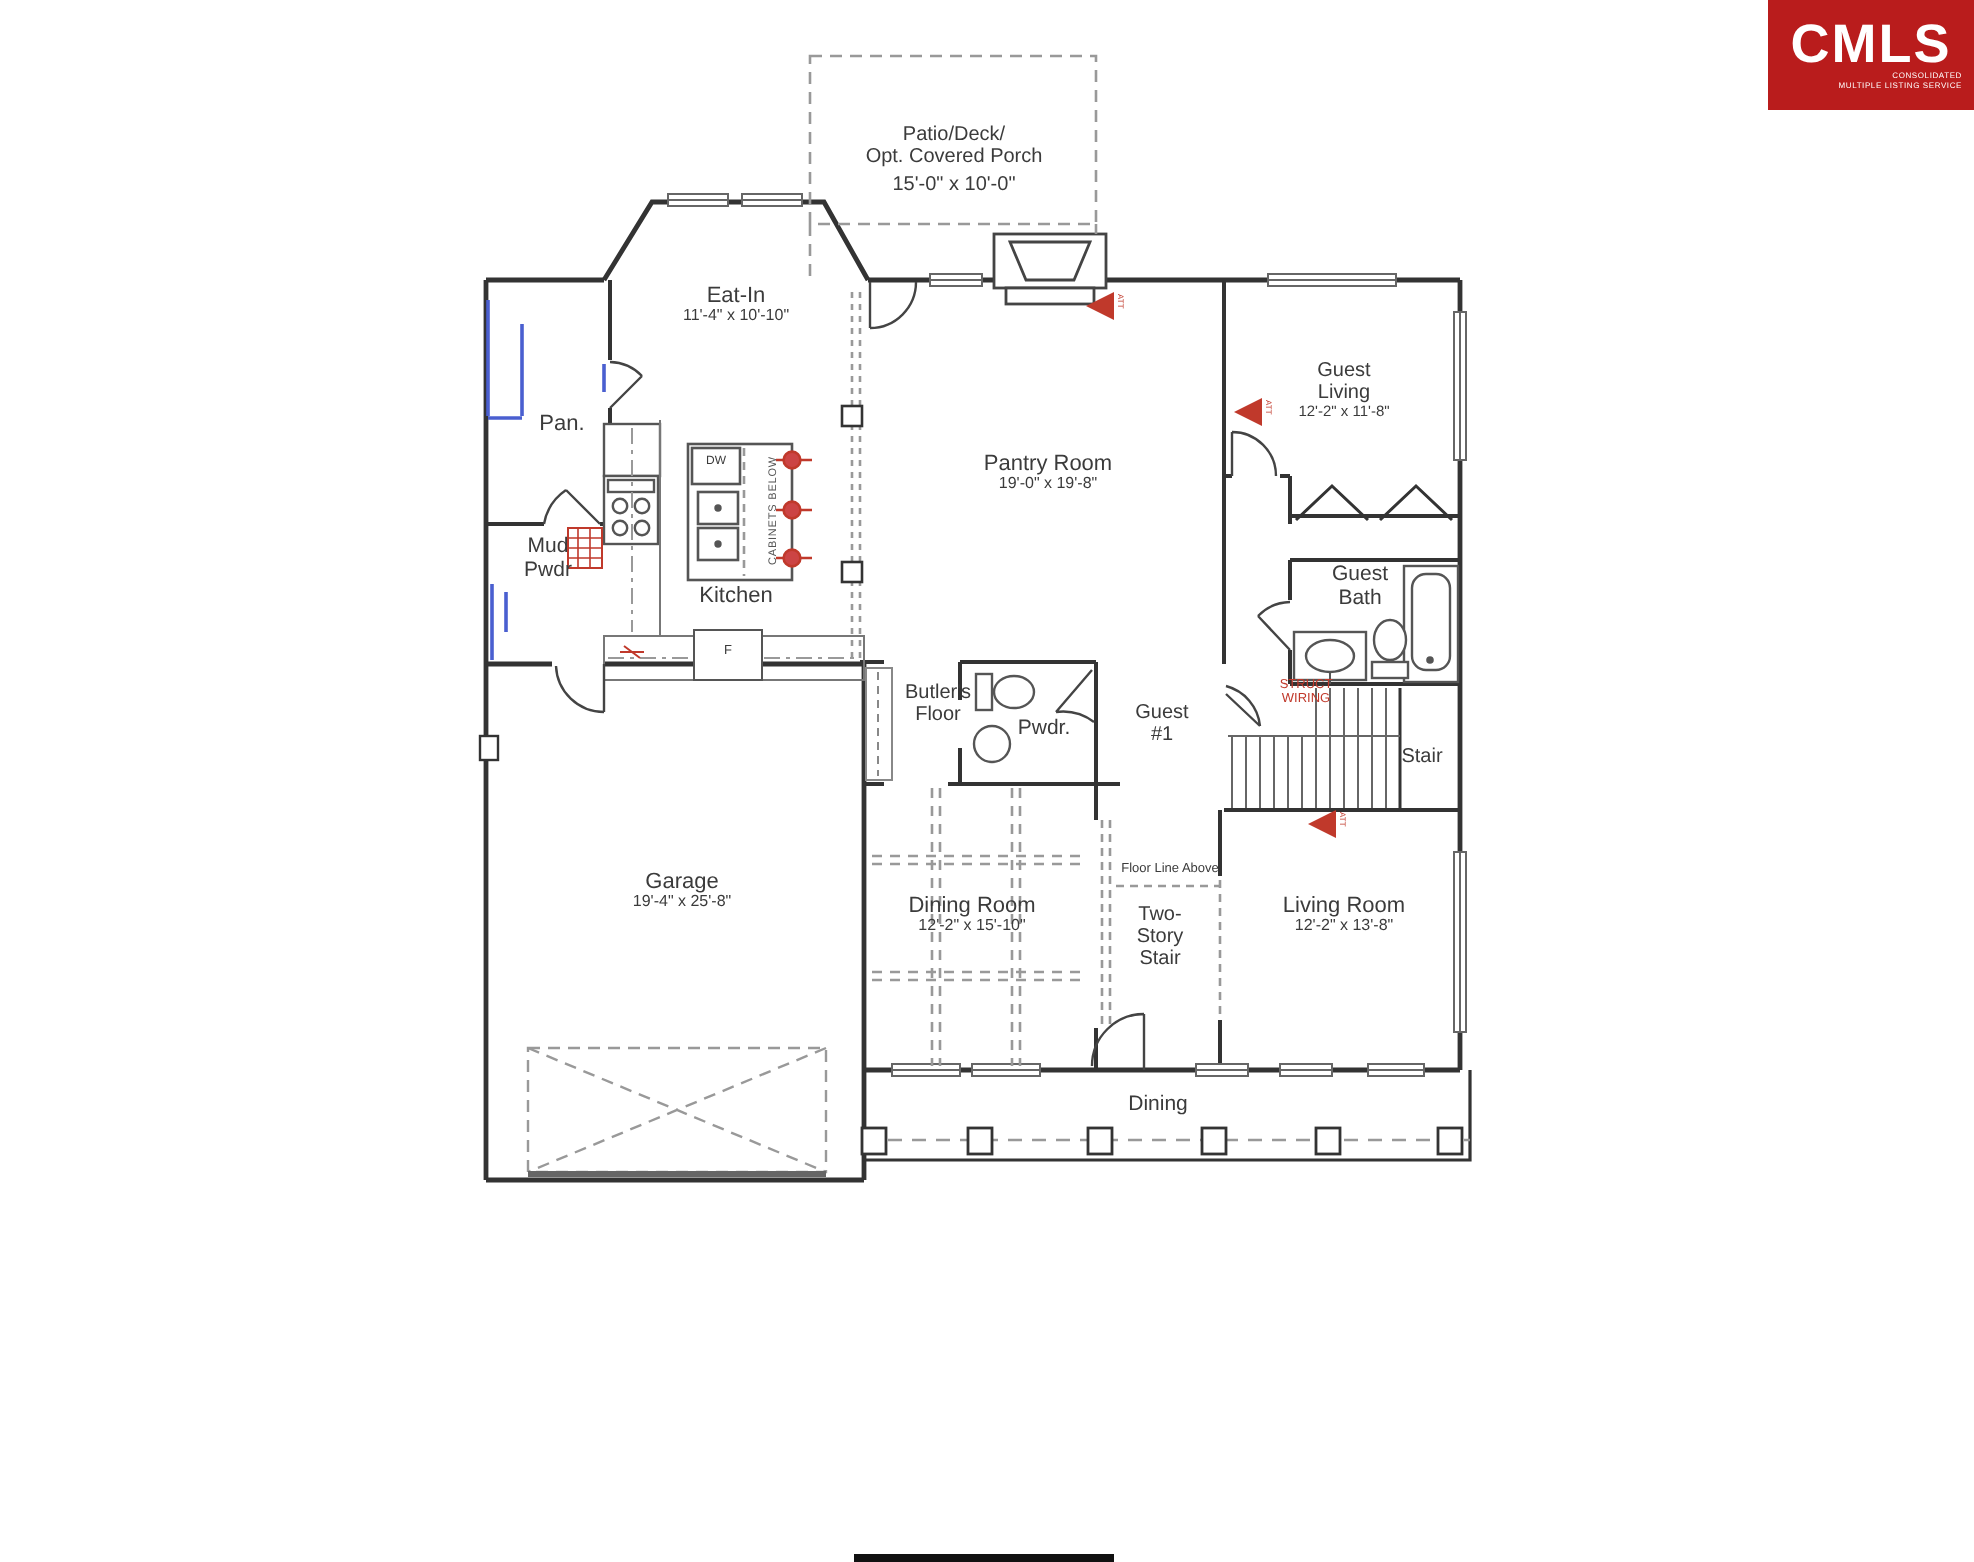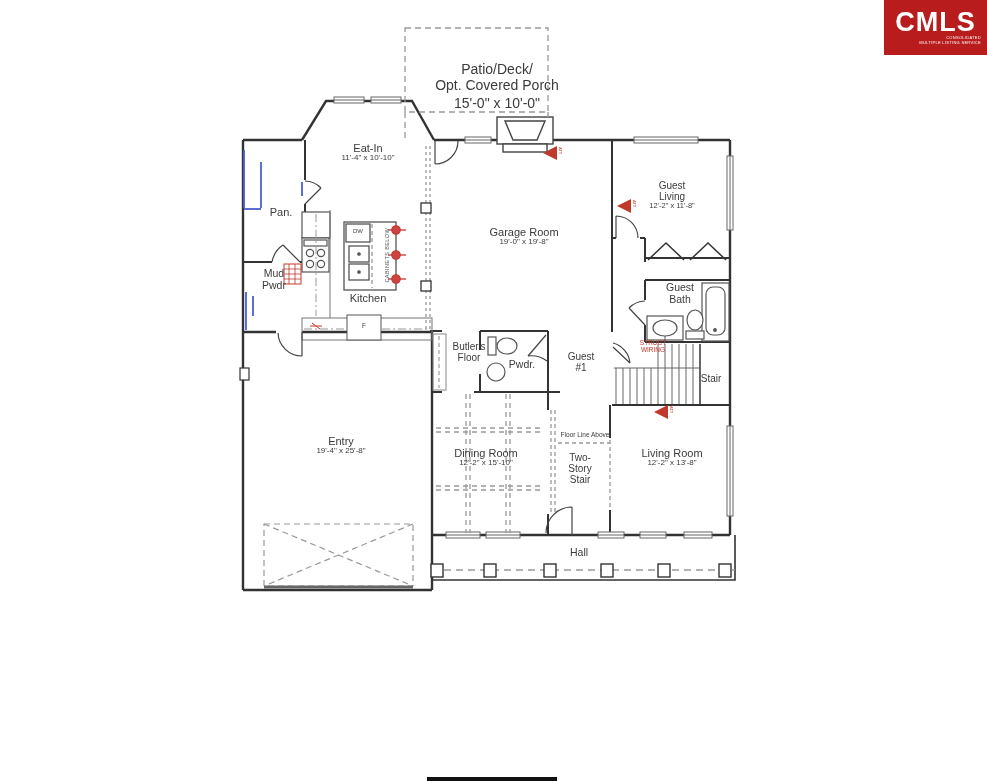--- a/index.html
+++ b/index.html
@@ -2,21 +2,21 @@
 <html><head>
 <meta charset="utf-8">
 <style>
   html,body{margin:0;padding:0;background:#fff;}
   #canvas{position:relative;width:987px;height:781px;background:#fff;overflow:hidden;
           font-family:"Liberation Sans",sans-serif;color:#3b3b3b;}
   svg{position:absolute;left:0;top:0;}
   .lbl{position:absolute;transform:translateX(-50%);text-align:center;white-space:nowrap;
        line-height:1.12;color:#3b3b3b;}
   .s11{font-size:11px;} .s10{font-size:10px;} .s105{font-size:10.5px;}
-  .s8{font-size:14px;margin-left:20px;} .s65{font-size:6.5px;} .s6{font-size:6px;}
+  .s8{font-size:10px;} .s65{font-size:6.5px;} .s6{font-size:6px;}
   .dims{font-size:8px;} .dims7{font-size:7.5px;}
   .red{color:#c0392b;}
   .vert{position:absolute;writing-mode:vertical-rl;transform:rotate(180deg);
         font-size:5.5px;letter-spacing:.4px;color:#555;}
   .att{position:absolute;writing-mode:vertical-rl;font-size:4px;color:#c0392b;line-height:1;}
   #logo{position:absolute;left:884px;top:0;width:103px;height:55px;background:#b91c1c;
         display:flex;flex-direction:column;justify-content:center;align-items:center;}
   #logo .big{color:#fff;font-size:27px;font-weight:bold;letter-spacing:1px;line-height:1;}
   #logo .small{color:#fff;font-size:4px;letter-spacing:.3px;text-align:right;
                align-self:flex-end;padding-right:6px;line-height:1.2;}
@@ -243,21 +243,21 @@
     <div>Opt. Covered Porch</div>
     <div style="margin-top:3px">15'-0" x 10'-0"</div>
   </div>
 
   <div class="lbl s11" style="left:368px;top:142px">
     <div>Eat-In</div>
     <div class="dims">11'-4" x 10'-10"</div>
   </div>
 
   <div class="lbl s11" style="left:524px;top:226px">
-    <div>Garage Room</div>
+    <div>Pantry Room</div>
     <div class="dims">19'-0" x 19'-8"</div>
   </div>
 
   <div class="lbl s10" style="left:672px;top:180px">
     <div>Guest</div>
     <div>Living</div>
     <div class="dims7">12'-2" x 11'-8"</div>
   </div>
 
   <div class="lbl s105" style="left:680px;top:282px">
@@ -290,42 +290,42 @@
   <div class="lbl s10" style="left:581px;top:351px">
     <div>Guest</div>
     <div>#1</div>
   </div>
 
   <div class="lbl s10" style="left:711px;top:373px">
     <div>Stair</div>
   </div>
 
   <div class="lbl s11" style="left:341px;top:435px">
-    <div>Entry</div>
+    <div>Garage</div>
     <div class="dims">19'-4" x 25'-8"</div>
   </div>
 
   <div class="lbl s11" style="left:486px;top:447px">
     <div>Dining Room</div>
     <div class="dims">12'-2" x 15'-10"</div>
   </div>
 
   <div class="lbl s10" style="left:580px;top:452px">
     <div>Two-</div>
     <div>Story</div>
     <div>Stair</div>
   </div>
 
   <div class="lbl s11" style="left:672px;top:447px">
     <div>Living Room</div>
     <div class="dims">12'-2" x 13'-8"</div>
   </div>
 
   <div class="lbl s105" style="left:579px;top:547px">
-    <div>Hall</div>
+    <div>Dining</div>
   </div>
 
   <div class="lbl s65" style="left:585px;top:431px">
     <div>Floor Line Above</div>
   </div>
 
   <div class="lbl s6" style="left:358px;top:228px">
     <div>DW</div>
   </div>
 

